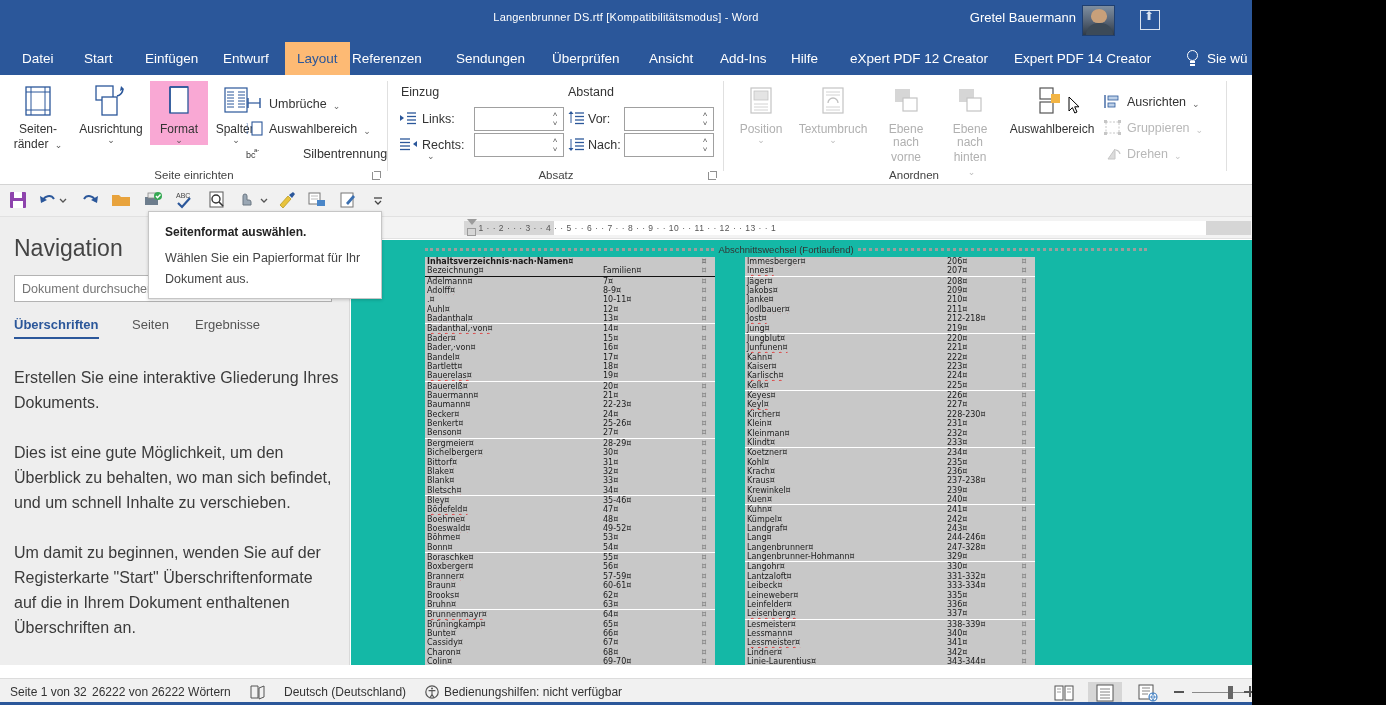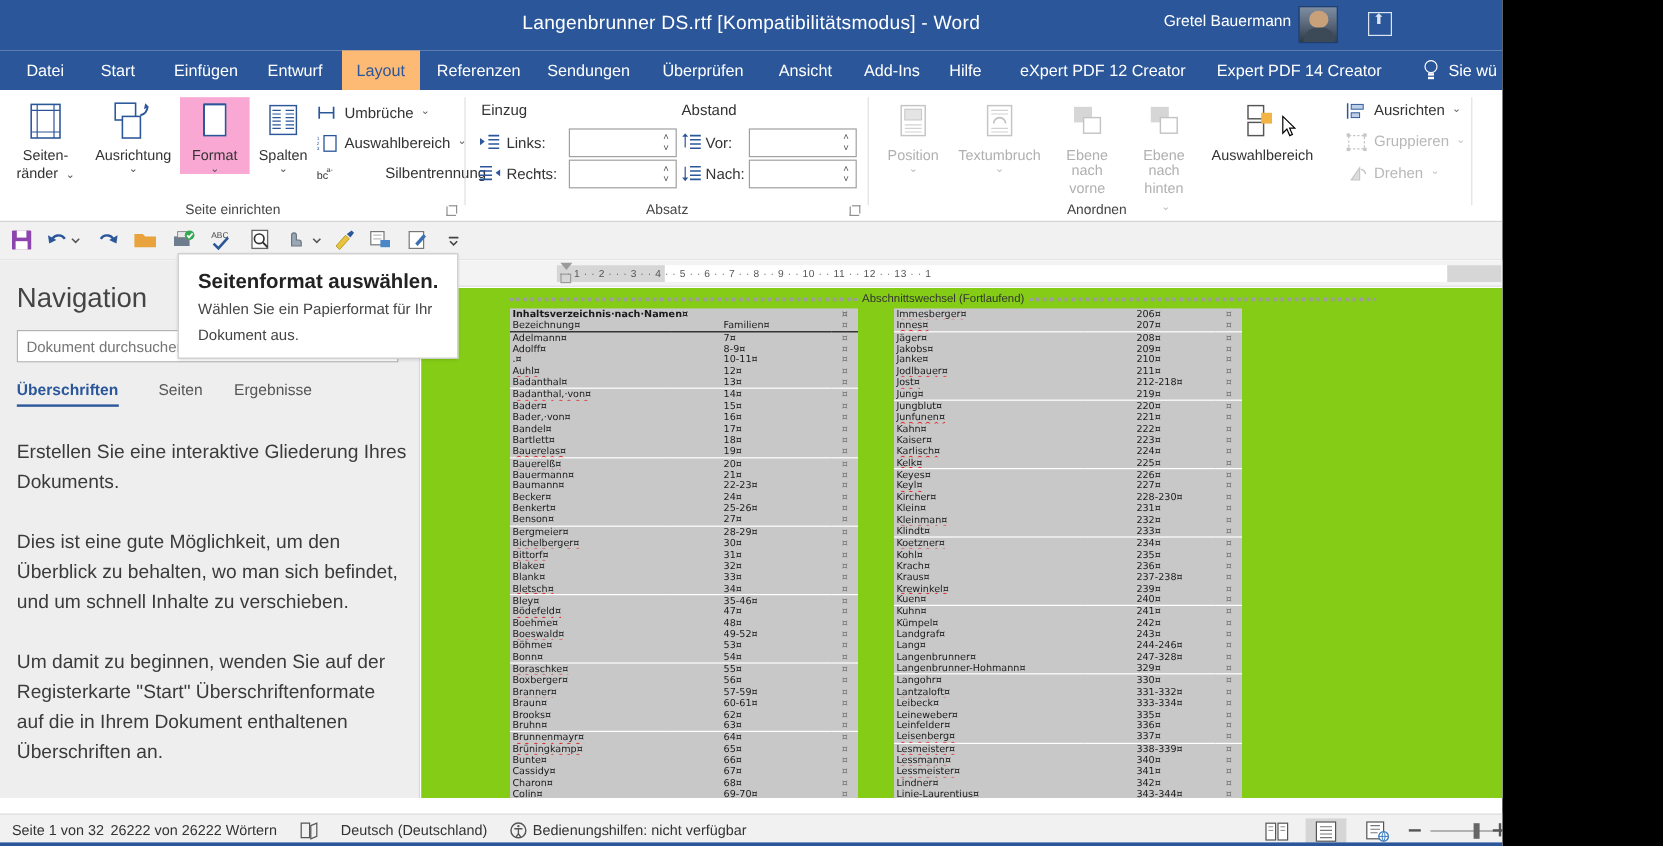--- a/index.html
+++ b/index.html
@@ -6,21 +6,21 @@
   html,body { width:1386px; height:705px; overflow:hidden; background:#000; }
   body { font-family:"Liberation Sans", sans-serif; font-size:12px; color:#262626; }
 
   #app { position:relative; width:1386px; height:705px; background:#000; }
   
   #window { position:absolute; left:0; top:0; width:1252px; height:705px; background:#fff; overflow:hidden; }
 
   
   .titlebar { position:relative; height:42px; background:#2b579a; }
   .title-text { position:absolute; left:0; right:0; top:11px; text-align:center; color:#fff;
-                font-size:16px; letter-spacing:.2px; }
+                font-size:11px; letter-spacing:.2px; }
   .acct { position:absolute; right:176px; top:10px; color:#fff; font-size:13px; }
   .avatar { position:absolute; right:137px; top:5px; width:33px; height:31px;
             background:linear-gradient(#7e8ea0 0%, #5d6b7d 45%, #2f3a46 100%);
             border:1px solid #1f3f70; overflow:hidden; }
   .avatar:after { content:""; position:absolute; left:8px; top:3px; width:16px; height:14px;
                   border-radius:50% 50% 45% 45%; background:#c8a07a; }
   .avatar:before { content:""; position:absolute; left:3px; top:17px; width:27px; height:16px;
                    border-radius:12px 12px 0 0; background:#3c4a58; }
   .ribbon-expand { position:absolute; right:92px; top:10px; width:20px; height:20px;
                    border:1.4px solid #dbe4f0; }
@@ -50,22 +50,22 @@
                         border-top:1.2px solid #555; border-right:1.2px solid #555; }
 
   .bigbtn { position:absolute; top:6px; width:64px; text-align:center; cursor:default; }
   .bigbtn.sel { background:#f9a8d4; }
   .bigbtn .lbl { display:block; font-size:12px; color:#333; line-height:13px; margin-top:2px; }
   .bigbtn .lbl.dim { color:#b0b0b0; }
   .bigbtn .chev { display:block; font-size:9px; color:#555; line-height:9px; }
   .bigbtn .chev.dim { color:#bbb; }
   .icoslot { height:40px; display:flex; align-items:center; justify-content:center; }
 
-  .smallitem { position:absolute; height:24px; display:flex; align-items:flex-start; gap:6px;
-               font-size:12.5px; color:#333; cursor:default; white-space:nowrap;padding-left:18px; }
+  .smallitem { position:absolute; height:24px; display:flex; align-items:flex-end; gap:6px;
+               font-size:12.5px; color:#333; cursor:default; white-space:nowrap; }
   .smallitem.dim { color:#b8b8b8; }
   .chevs { font-size:9px; color:#666; }
   .chevs.dim { color:#c4c4c4; }
 
   .grplabel-sm { position:absolute; font-size:12.5px; color:#333; }
   .spin { position:absolute; height:24px; border:1px solid #a0a0a0; background:#fff; }
   .spin .arrows { position:absolute; right:3px; top:2px; width:10px; height:19px;
                   font-size:8px; color:#555; line-height:9px; text-align:center; }
 
   
@@ -96,21 +96,21 @@
   .ruler-strip { position:absolute; left:113px; top:4px; height:14px; background:#fff; }
   .ruler-grey-l { position:absolute; left:113px; top:4px; width:90px; height:14px; background:#d6d6d6; }
   .ruler-grey-r { position:absolute; top:4px; height:14px; background:#d6d6d6; }
   .ruler-ticks { position:absolute; left:113px; top:3px; height:16px; font-size:8.5px;
                  color:#555; white-space:nowrap; letter-spacing:.5px; line-height:16px; }
   .ruler-indent-top { position:absolute; left:116px; top:2px; width:0; height:0;
                       border-left:5px solid transparent; border-right:5px solid transparent;
                       border-top:6px solid #9b9b9b; }
   .ruler-indent-bot { position:absolute; left:116px; top:11px; width:9px; height:8px; border:1px solid #9b9b9b; }
 
-  .page { position:absolute; left:0; top:23px; right:0; bottom:0; background:#84cc16; overflow:hidden;padding-left:13px; }
+  .page { position:absolute; left:0; top:23px; right:0; bottom:0; background:#14b8a6; overflow:hidden;padding-left:13px; }
   .sectionbreak { position:absolute; left:74px; top:2px; width:722px; height:14px;
                   display:flex; align-items:center; font-size:9.5px; color:#5a5a5a; white-space:nowrap; }
   .sb-dots { flex:1; height:0; border-top:3px dotted #9d9d9d; }
   .sb-text { padding:0 4px; font-size:9.5px; color:#333; }
 
   .tablewrap { position:absolute; left:74px; top:17px; width:722px; }
   .namecol { position:absolute; top:0; width:290px; background:#c8c8c8; }
   .namecol.left { left:0; }
   .namecol.right { left:320px; }
   .tbl { width:100%; border-collapse:collapse; table-layout:fixed; }
@@ -120,21 +120,21 @@
   .tbl td.mark { width:22px; color:#777; text-align:center; font-size:8px; padding-left:0; }
   .hdrrow td { font-weight:bold; }
   .hdr-title { font-weight:bold; }
   .ul-red { text-decoration:underline; text-decoration-color:#e03030;
             text-decoration-style:wavy; text-decoration-thickness:1px; }
   .rowline td { border-bottom:1px solid #ffffff; }
 
   
   .tooltip { position:absolute; left:148px; top:211px; width:234px; height:88px;
              background:#fff; border:1px solid #c6c6c6; box-shadow:0 1px 3px rgba(0,0,0,.18); z-index:40; }
-  .tt-title { position:absolute; left:16px; top:13px; font-size:17px; font-weight:bold; color:#222; }
+  .tt-title { position:absolute; left:16px; top:13px; font-size:12px; font-weight:bold; color:#222; }
   .tt-body { position:absolute; left:16px; top:36px; width:206px; font-size:12.5px; color:#444; line-height:21px; }
 
   
   .cursor { position:absolute; z-index:60; width:12px; height:18px; }
   .cursor svg { display:block; }
 
   
   .statusbar { position:absolute; left:0; bottom:0; width:1252px; height:27px;
                background:#f1f1f1; border-top:1px solid #dcdcdc; }
   .status-item { position:absolute; top:6px; font-size:12px; color:#333; white-space:nowrap; }
@@ -159,21 +159,21 @@
       <div class="avatar"></div>
       <div class="ribbon-expand"></div>
     </div>
 
     <div class="tabstrip">
       <div class="tab" style="left:10px;">Datei</div>
       <div class="tab" style="left:72px;">Start</div>
       <div class="tab" style="left:133px;">Einfügen</div>
       <div class="tab" style="left:211px;">Entwurf</div>
       <div class="tab active" style="left:285px;">Layout</div>
-      <div class="tab" style="left:352px;">Referenzen</div>
+      <div class="tab" style="left:340px;">Referenzen</div>
       <div class="tab" style="left:444px;">Sendungen</div>
       <div class="tab" style="left:540px;">Überprüfen</div>
       <div class="tab" style="left:637px;">Ansicht</div>
       <div class="tab" style="left:708px;">Add-Ins</div>
       <div class="tab" style="left:779px;">Hilfe</div>
       <div class="tab" style="left:838px;">eXpert PDF 12 Creator</div>
       <div class="tab" style="left:1002px;">Expert PDF 14 Creator</div>
       <div class="bulb" style="left:1185px; top:8px;">
         <div class="b1"></div>
           <div class="b2"></div>

